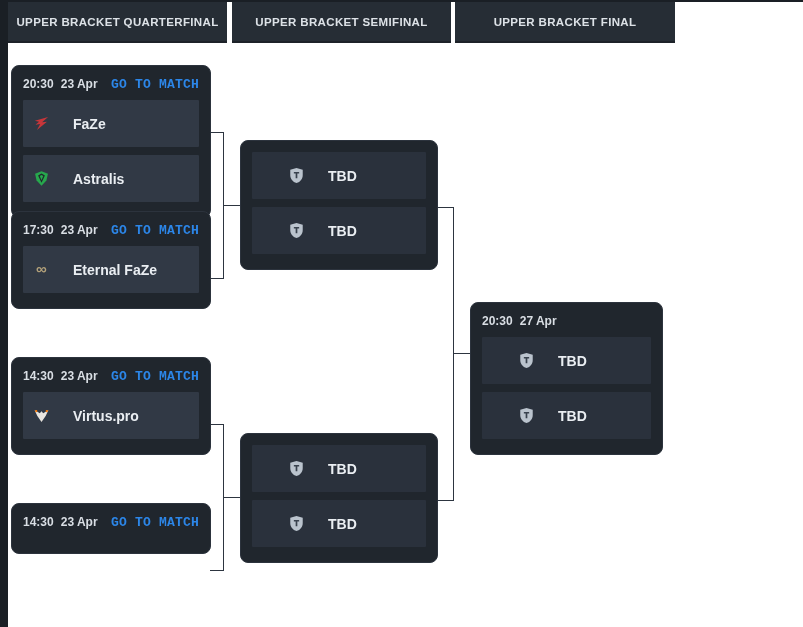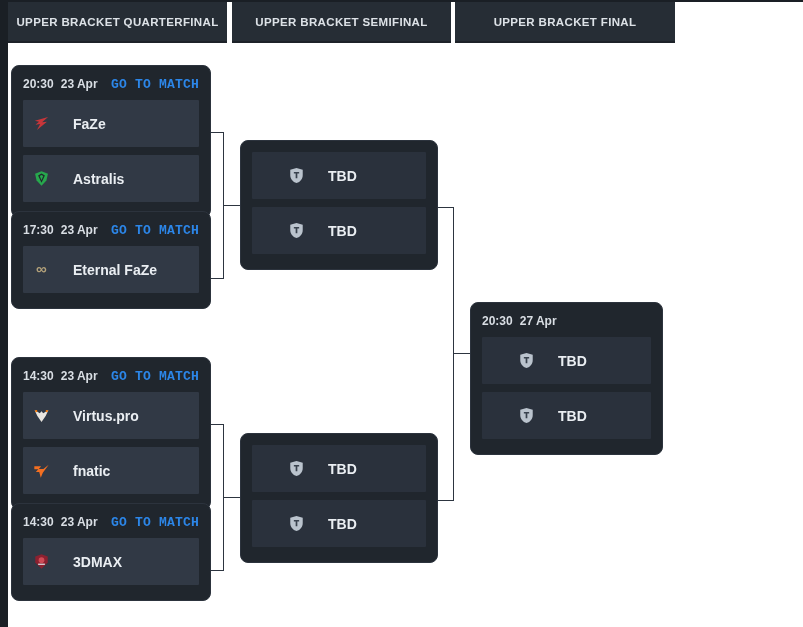--- a/index.html
+++ b/index.html
@@ -116,47 +116,29 @@
     <div class="team">
       <span class="t-icon">
         <svg viewBox="0 0 18 18" width="17" height="17">
           <path d="M1.6,3.2 L7.2,6.6 L9,4.6 L10.8,6.6 L16.4,3.2 L13.4,9.6 L9,16 L4.6,9.6 Z" fill="#e9e5df"></path>
           <circle cx="3.4" cy="4.3" r="1.2" fill="#ff7a00"></circle>
           <circle cx="14.6" cy="4.3" r="1.2" fill="#ff7a00"></circle>
         </svg>
       </span>
       <span class="t-name">Virtus.pro</span>
     </div>
-    <div class="team">
-      <span class="t-icon">
-        <svg viewBox="0 0 18 18" width="17" height="17">
-            <path d="M1.4,4.4 L8.6,4.4 L6.2,7.4 L11,7.4 L16.6,2.8 L10.4,11.4 L8.2,16.6 L6.6,10.6 L3,10.6 L5.6,7.8 L1.4,7.8 Z" fill="#f36f21"></path>
-          </svg>
-      </span>
-      <span class="t-name">fnatic</span>
-    </div>
   </div>
 
   <div class="card" style="left:11px;top:503px;width:200px;">
     <div class="card-head">
       <div class="when">
         <span>14:30</span><span class="date">23 Apr</span>
       </div>
       <a class="go">GO TO MATCH</a>
     </div>
-    <div class="team">
-      <span class="t-icon">
-        <svg viewBox="0 0 18 18" width="17" height="17">
-          <path d="M9,1.4 L15.6,3.6 L15.6,10 L9,16.6 L2.4,10 L2.4,3.6 Z" fill="#8c2130"></path>
-          <circle cx="9" cy="7.6" r="3" fill="#cf4a55"></circle>
-          <rect x="5.4" y="11.2" width="7.2" height="1.5" fill="#dfe3e8" opacity="0.85"></rect>
-        </svg>
-      </span>
-      <span class="t-name">3DMAX</span>
-    </div>
   </div>
 
   <div class="card" style="left:240px;top:140px;width:198px;">
     <div class="team tbd">
       <span class="t-icon">
         <svg viewBox="0 0 18 18" width="17" height="17">
           <path d="M9,1 L15.6,3 L15.6,8.4 C15.6,12.6 13,15.7 9,17 C5,15.7 2.4,12.6 2.4,8.4 L2.4,3 Z" fill="#bac3cd"></path>
           <path d="M6.2,5.2 L11.8,5.2 L11.8,7 L9.9,7 L9.9,11.8 L8.1,11.8 L8.1,7 L6.2,7 Z" fill="#39424e"></path>
         </svg>
       </span>

